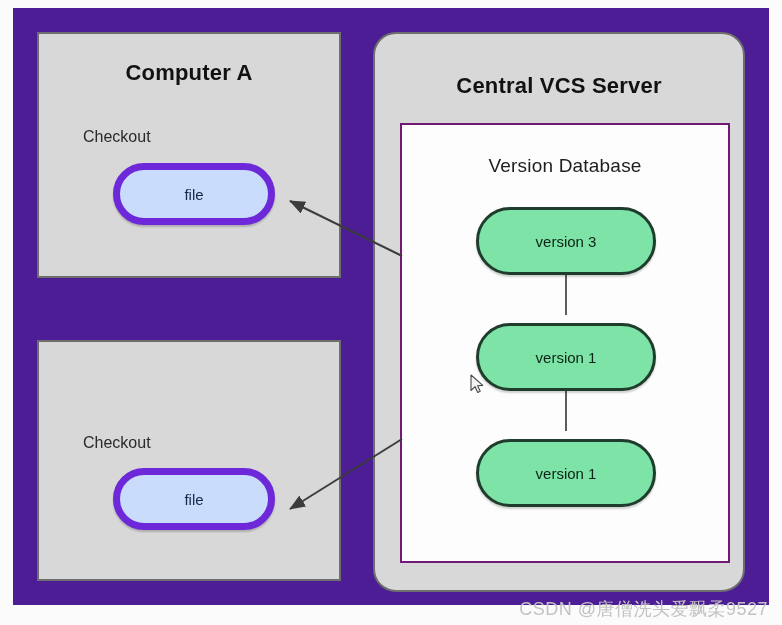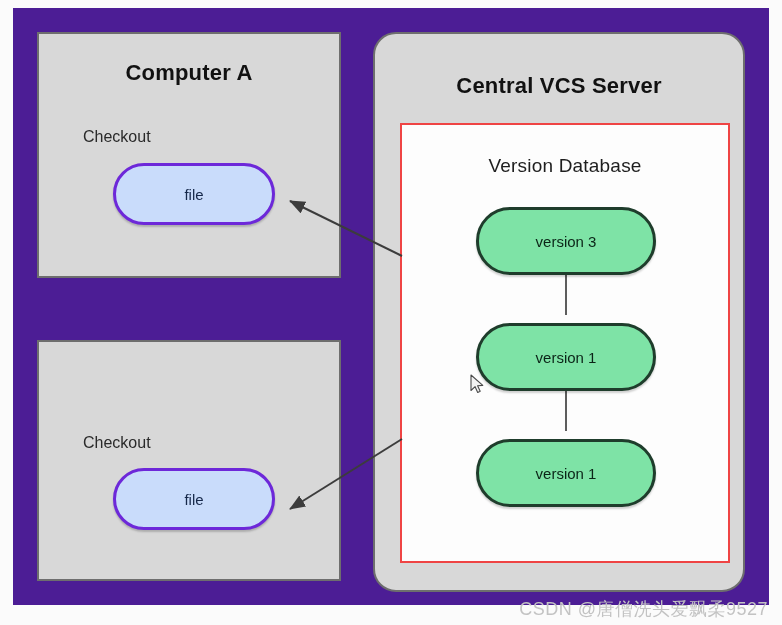--- a/index.html
+++ b/index.html
@@ -29,21 +29,21 @@
 
   
   .panel {
     position: absolute;
     background: #d8d8d8;
     border: 2px solid #6e6e6e;
     box-sizing: border-box;
   }
   .panel.white {
     background: #fdfdfd;
-    border: 2px solid #ef4444;
+    border: 2px solid #701a75;
   }
 
   .panel-title {
     position: absolute;
     left: 0;
     right: 0;
     text-align: center;
     font-weight: bold;
     color: #111111;
     letter-spacing: .2px;
@@ -66,21 +66,21 @@
     position: absolute;
     box-sizing: border-box;
     display: flex;
     align-items: center;
     justify-content: center;
     font-size: 15px;
     border-radius: 999px;
   }
   .capsule-file {
     background: #c9dcfb;
-    border: 3px solid #6d28d9;
+    border: 7px solid #6d28d9;
     color: #16284a;
     box-shadow: 0 2px 2px rgba(0,0,0,.20);
   }
   .capsule-version {
     background: #7ee3a6;
     border: 3px solid #1f3d2c;
     color: #0b2417;
     box-shadow: 0 2px 2px rgba(0,0,0,.18);
   }
 

